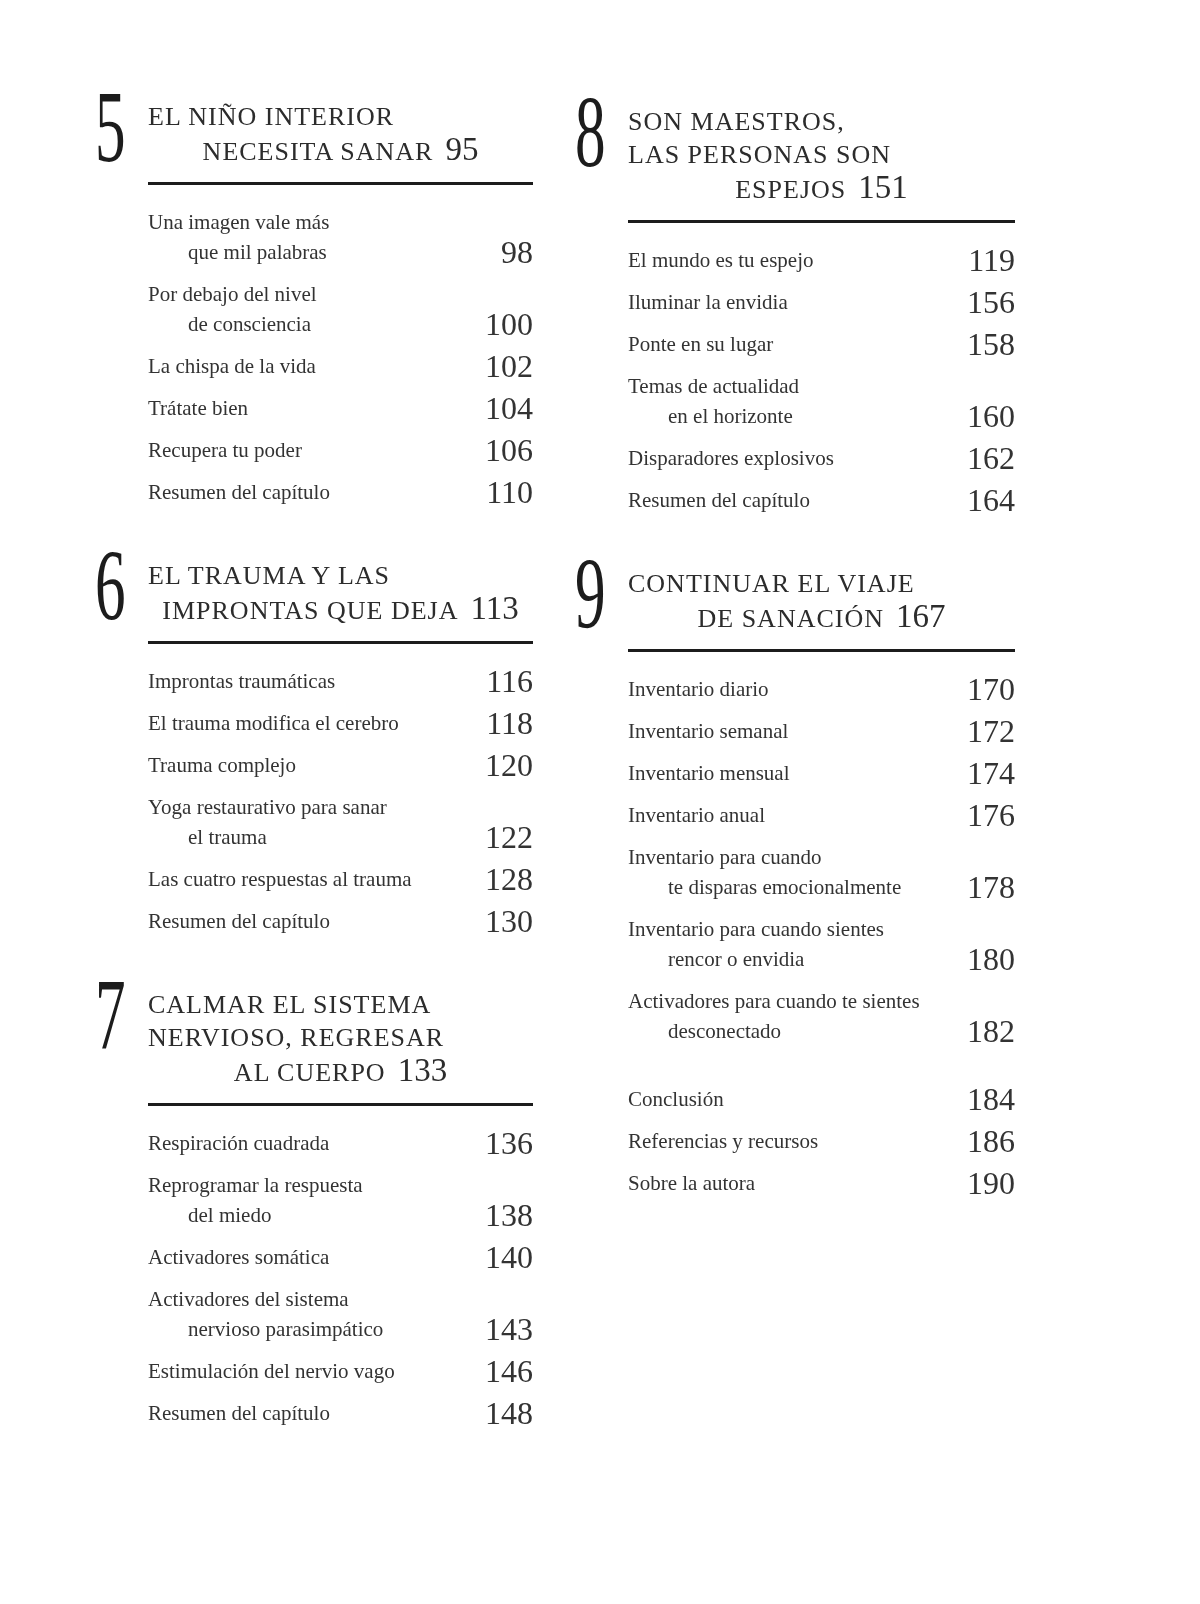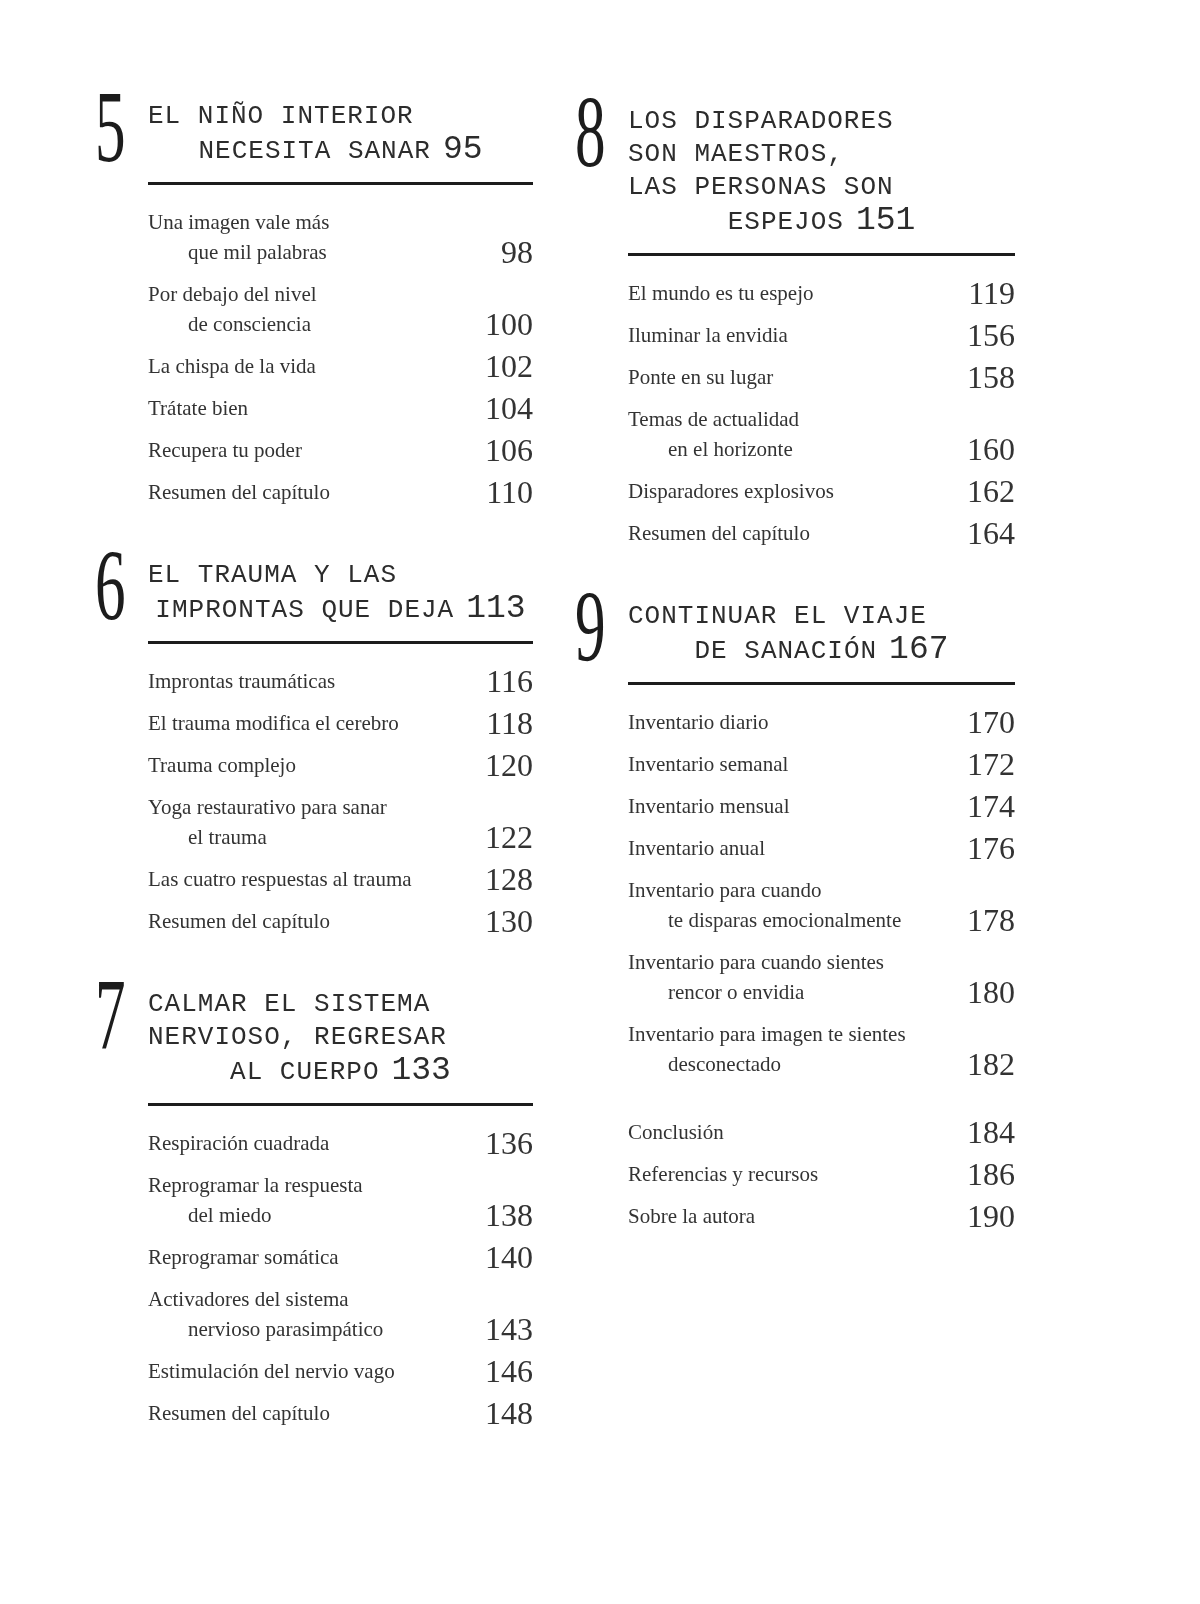--- a/index.html
+++ b/index.html
@@ -39,21 +39,20 @@
     transform: scaleX(0.60);
     transform-origin: left top;
     font-weight: 400;
   }
   .chapter-title {
     flex: 1;
     font-size: 26px;
     font-weight: 400;
     color: var(--heading);
     letter-spacing: 1px;
-    font-family: Liberation Mono, monospace;
   }
   .title-line { line-height: 33px; white-space: nowrap; }
   .title-line.last {
     display: flex;
     justify-content: center;
     align-items: baseline;
     white-space: nowrap;
   }
   .chapter-page {
     font-size: 33px;
@@ -218,21 +217,21 @@
           </div>
           <div class="entry">
             <div class="entry-lines">
               <div class="entry-line">Reprogramar la respuesta</div>
               <div class="entry-line cont">del miedo</div>
             </div>
             <div class="entry-page">138</div>
           </div>
           <div class="entry">
             <div class="entry-lines">
-              <div class="entry-line">Reprogramar somática</div>
+              <div class="entry-line">Activadores somática</div>
             </div>
             <div class="entry-page">140</div>
           </div>
           <div class="entry">
             <div class="entry-lines">
               <div class="entry-line">Activadores del sistema</div>
               <div class="entry-line cont">nervioso parasimpático</div>
             </div>
             <div class="entry-page">143</div>
           </div>
@@ -249,21 +248,20 @@
             <div class="entry-page">148</div>
           </div>
         </div>
       </section>
     </div>
   <div class="toc-col col-1">
       <section class="chapter">
         <header class="chapter-head">
           <div class="chapter-num">8</div>
           <h2 class="chapter-title">
-            <div class="title-line"><span>LOS DISPARADORES</span></div>
             <div class="title-line"><span>SON MAESTROS,</span></div>
             <div class="title-line"><span>LAS PERSONAS SON</span></div>
             <div class="title-line last">
               <span>ESPEJOS</span>
               <span class="chapter-page">151</span>
             </div>
           </h2>
         </header>
         <div class="rule"></div>
         <div class="entries">
@@ -352,21 +350,21 @@
           </div>
           <div class="entry">
             <div class="entry-lines">
               <div class="entry-line">Inventario para cuando sientes</div>
               <div class="entry-line cont">rencor o envidia</div>
             </div>
             <div class="entry-page">180</div>
           </div>
           <div class="entry">
             <div class="entry-lines">
-              <div class="entry-line">Inventario para imagen te sientes</div>
+              <div class="entry-line">Activadores para cuando te sientes</div>
               <div class="entry-line cont">desconectado</div>
             </div>
             <div class="entry-page">182</div>
           </div>
         </div>
       </section>
       <div class="entries backmatter">
         <div class="entry">
           <div class="entry-lines">
             <div class="entry-line">Conclusión</div>

